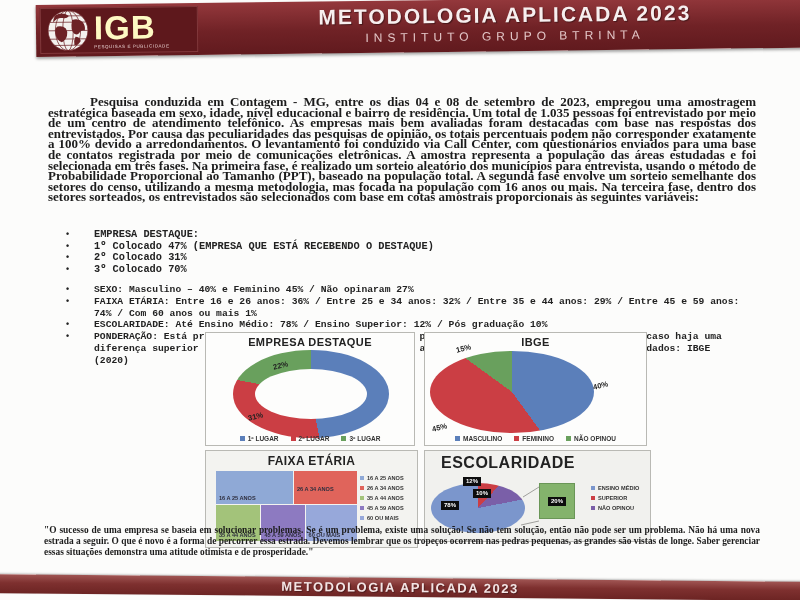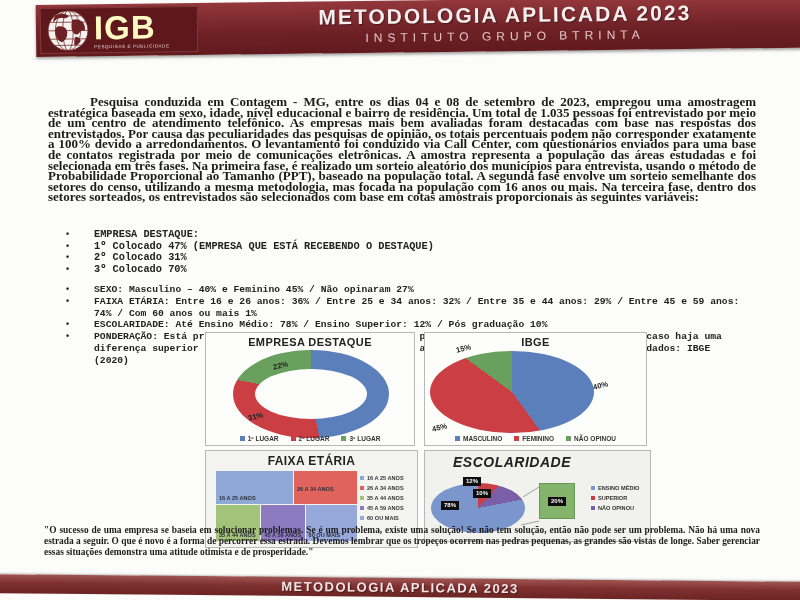--- a/index.html
+++ b/index.html
@@ -228,21 +228,21 @@
           <span>45 A 59 ANOS</span>
         </span>
       <span class="legend-item">
           <i class="swatch" style="background: rgb(151, 168, 218);"></i>
           <span>60 OU MAIS</span>
         </span>
     </div>
   </div>
 
   <div class="panel" style="left:424px;top:450px;width:227px;height:92px;background:#f1f1ee;">
-    <div class="panel-title" style="text-align:left;margin-left:28px;font-size:14px;letter-spacing:.5px;font-style:italic;">ESCOLARIDADE</div>
+    <div class="panel-title" style="text-align:left;margin-left:16px;font-size:16px;letter-spacing:.5px;">ESCOLARIDADE</div>
     <svg class="callout" width="227" height="92">
       <line x1="98" y1="46" x2="114" y2="36" stroke="#8a8a86" stroke-width="0.8"></line>
       <line x1="96" y1="74" x2="114" y2="70" stroke="#8a8a86" stroke-width="0.8"></line>
     </svg>
     <div class="pie" style="left: 6px; top: 32px; width: 94px; height: 50px; background: conic-gradient(rgb(203, 62, 68) 0%, rgb(203, 62, 68) 12%, rgb(122, 95, 168) 12%, rgb(122, 95, 168) 22%, rgb(123, 150, 204) 22%, rgb(123, 150, 204) 100%);"></div>
     <span class="black-label" style="left:16px;top:50px;">78%</span>
     <span class="black-label" style="left:38px;top:26px;">12%</span>
     <span class="black-label" style="left:48px;top:38px;">10%</span>
     <div class="esc-bar" style="left: 114px; top: 32px; background: rgb(132, 179, 108);">
       <span class="black-label" style="left:8px;top:13px;">20%</span>

